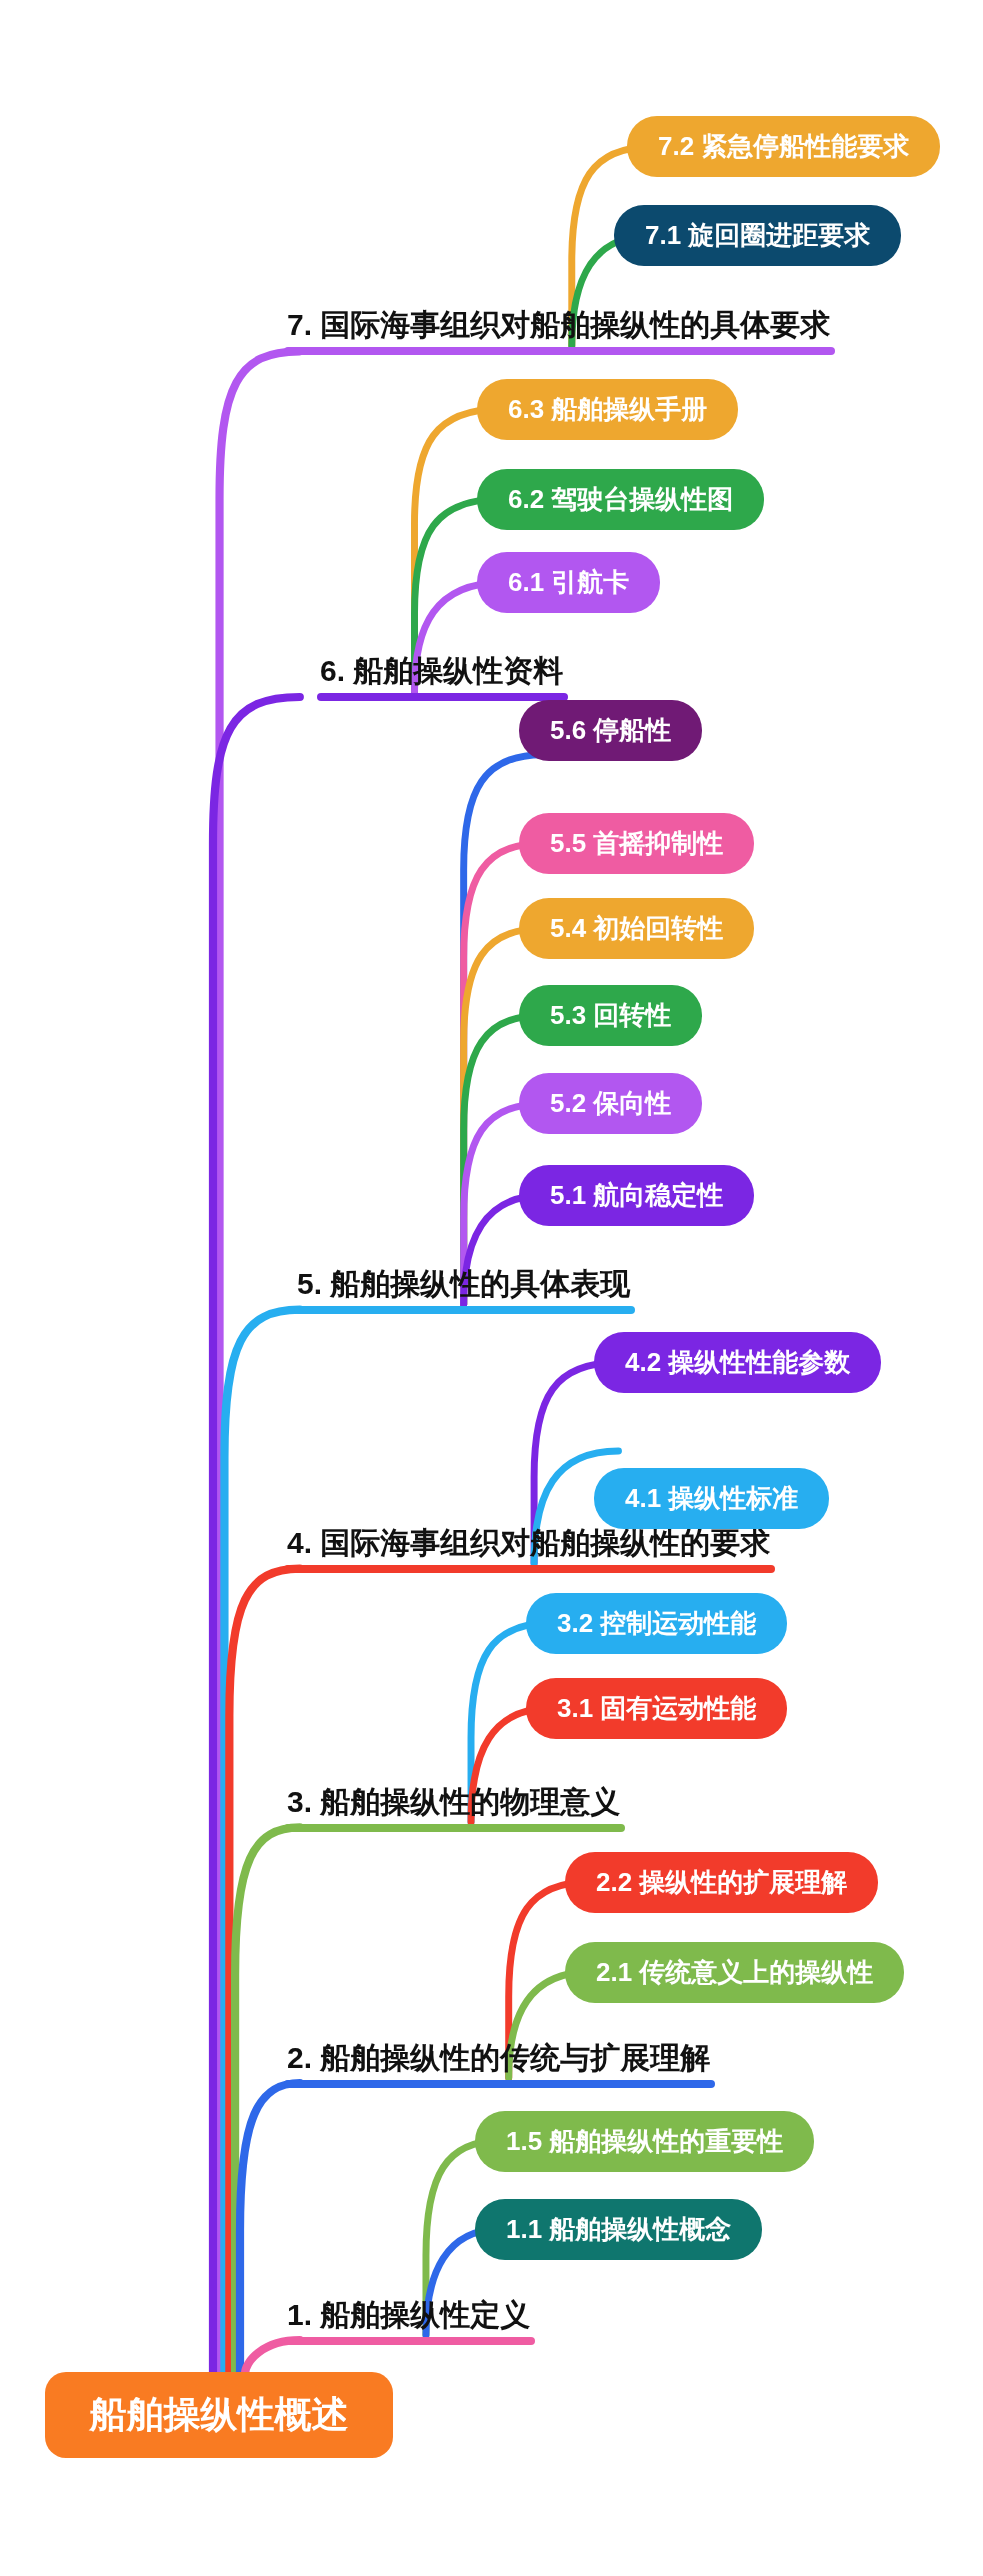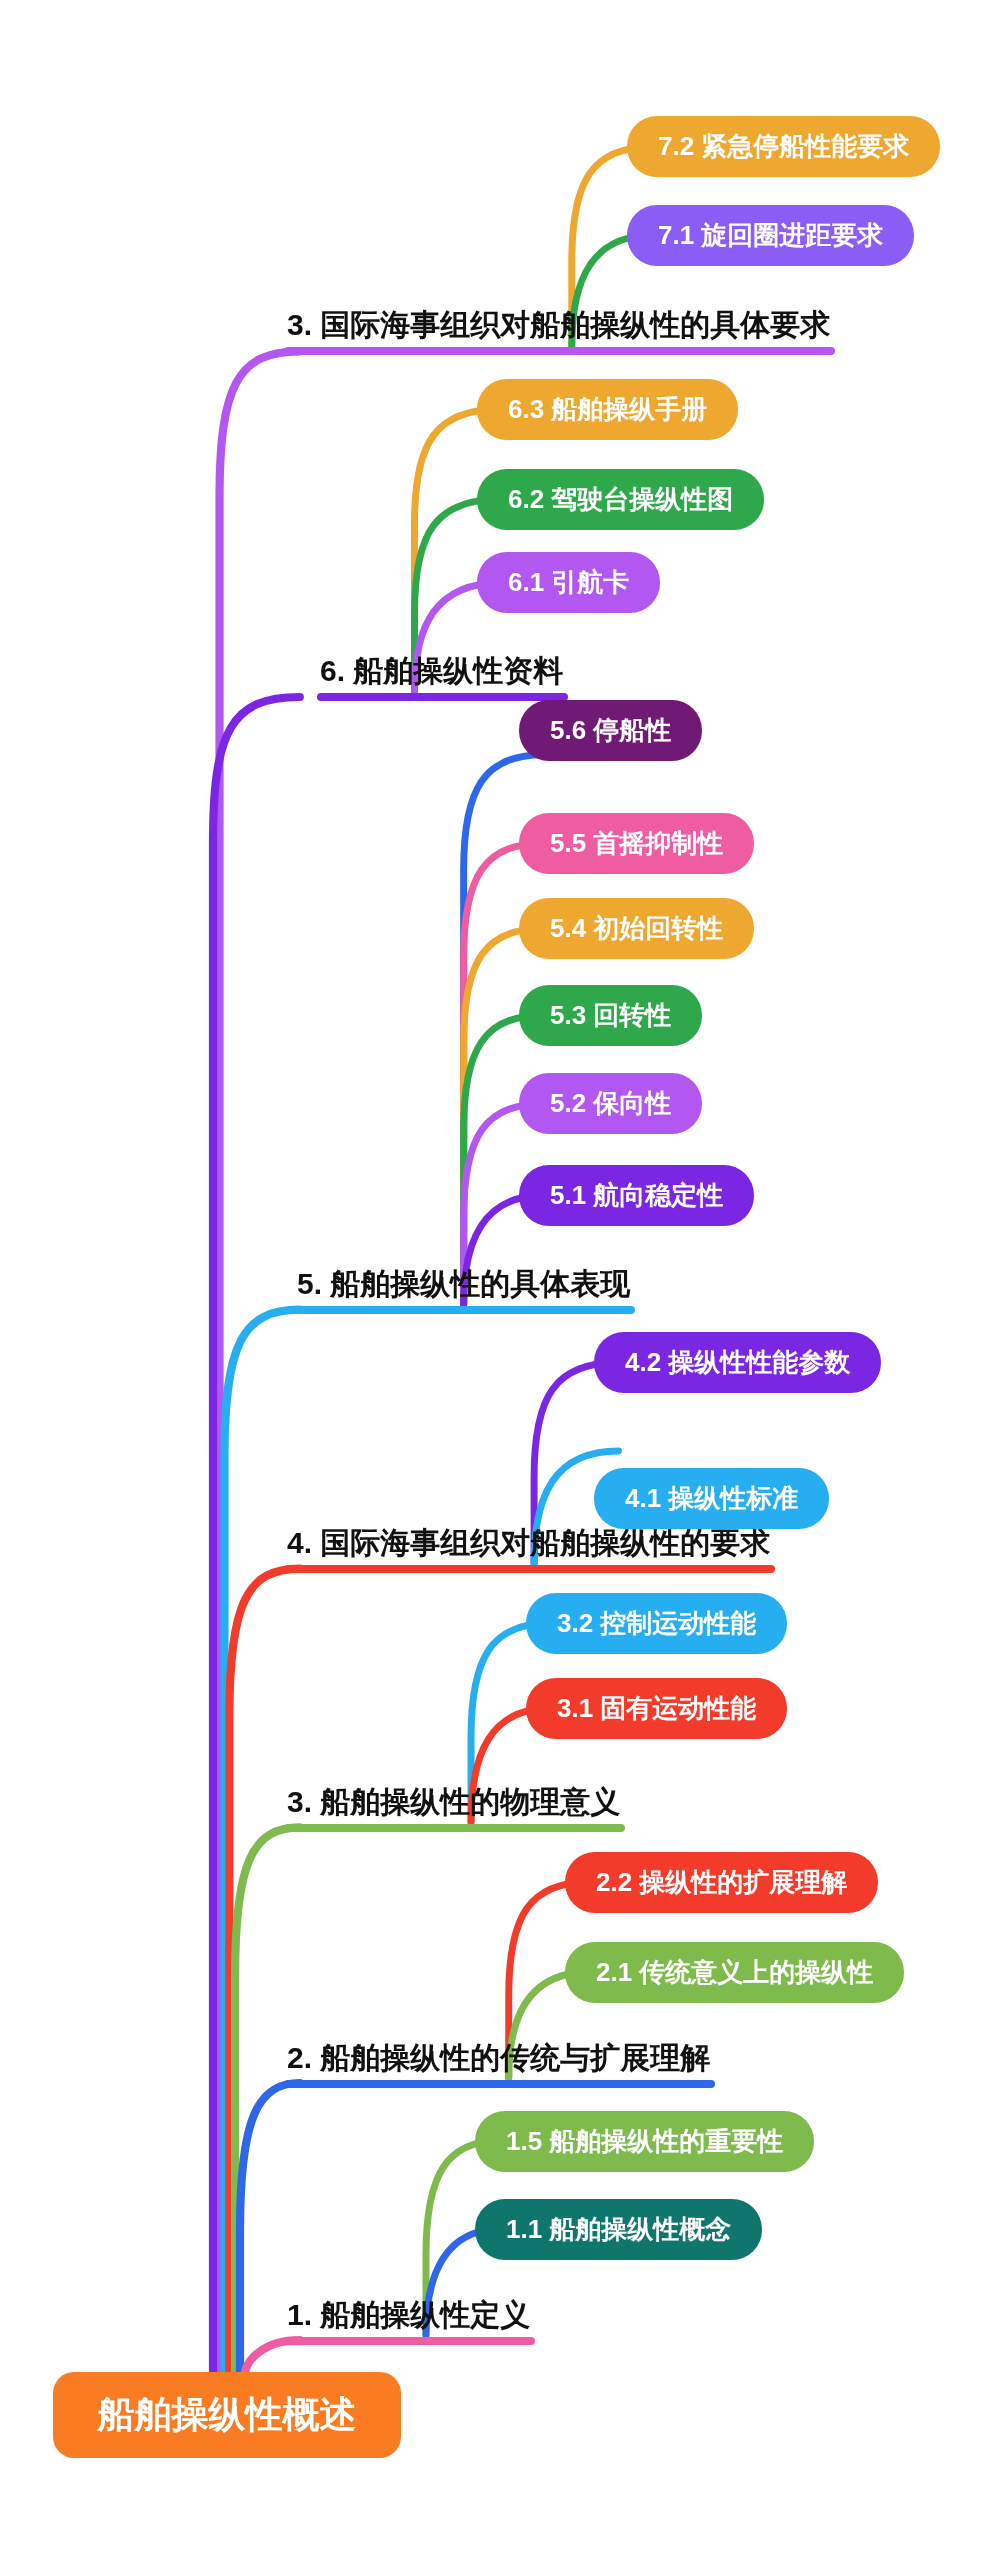--- a/index.html
+++ b/index.html
@@ -96,21 +96,21 @@
       <path d="M 566 1592 L 566 1379 C 566 1279 592 1239 663 1239" fill="none" stroke="#2EA84B" stroke-width="8.5" stroke-linecap="round"></path>
       <path d="M 566 1592 L 566 1487 C 566 1387 592 1347 663 1347" fill="none" stroke="#B257F0" stroke-width="8.5" stroke-linecap="round"></path>
       <path d="M 566 1592 C 566 1511 592 1459 663 1459" fill="none" stroke="#7B26E3" stroke-width="8.5" stroke-linecap="round"></path>
       <path d="M 506 844 L 506 639 C 506 539 532 499 612 499" fill="none" stroke="#EEA72F" stroke-width="8.5" stroke-linecap="round"></path>
       <path d="M 506 844 L 506 749 C 506 649 532 609 612 609" fill="none" stroke="#2EA84B" stroke-width="8.5" stroke-linecap="round"></path>
       <path d="M 506 844 C 506 763 532 711 612 711" fill="none" stroke="#B257F0" stroke-width="8.5" stroke-linecap="round"></path>
       <path d="M 698 422 L 698 319 C 698 219 724 179 795 179" fill="none" stroke="#EEA72F" stroke-width="8.5" stroke-linecap="round"></path>
       <path d="M 698 422 C 698 339 724 287 795 287" fill="none" stroke="#2EA84B" stroke-width="8.5" stroke-linecap="round"></path>
     </svg>
   <div id="nodes">
-      <div class="root-node" style="left: 45px; top: 2372px; background: rgb(249, 123, 34); margin-left: 8px;">船舶操纵性概述</div>
+      <div class="root-node" style="left: 45px; top: 2372px; background: rgb(249, 123, 34);">船舶操纵性概述</div>
       <div class="section-label" style="left: 287px; top: 2296px;">
         <span class="label-text">1. 船舶操纵性定义</span>
         <span class="section-underline" style="background: rgb(239, 92, 162);"></span>
       </div>
       <div class="child-node" style="left: 475px; top: 2199px; background: #0f766e;">1.1 船舶操纵性概念</div>
       <div class="child-node" style="left: 475px; top: 2111px; background: rgb(127, 186, 76);">1.5 船舶操纵性的重要性</div>
       <div class="section-label" style="left: 287px; top: 2039px;">
         <span class="label-text">2. 船舶操纵性的传统与扩展理解</span>
         <span class="section-underline" style="background: rgb(46, 104, 233);"></span>
       </div>
@@ -139,20 +139,20 @@
       <div class="child-node" style="left: 519px; top: 813px; background: rgb(239, 92, 162);">5.5 首摇抑制性</div>
       <div class="child-node" style="left: 519px; top: 700px; background: #701a75;">5.6 停船性</div>
       <div class="section-label" style="left: 287px; top: 652px; margin-left: 33px;">
         <span class="label-text">6. 船舶操纵性资料</span>
         <span class="section-underline" style="background: rgb(123, 38, 227);"></span>
       </div>
       <div class="child-node" style="left: 477px; top: 552px; background: rgb(178, 87, 240);">6.1 引航卡</div>
       <div class="child-node" style="left: 477px; top: 469px; background: rgb(46, 168, 75);">6.2 驾驶台操纵性图</div>
       <div class="child-node" style="left: 477px; top: 379px; background: rgb(238, 167, 47);">6.3 船舶操纵手册</div>
       <div class="section-label" style="left: 287px; top: 306px;">
-        <span class="label-text">3. 国际海事组织对船舶操纵性的具体要求</span>
+        <span class="label-text">7. 国际海事组织对船舶操纵性的具体要求</span>
         <span class="section-underline" style="background: rgb(178, 87, 240);"></span>
       </div>
-      <div class="child-node" style="left: 627px; top: 205px; background: #8b5cf6;">7.1 旋回圈进距要求</div>
+      <div class="child-node" style="left: 614px; top: 205px; background: #0c4a6e;">7.1 旋回圈进距要求</div>
       <div class="child-node" style="left: 627px; top: 116px; background: rgb(238, 167, 47);">7.2 紧急停船性能要求</div>
     </div>
 </div>
 
 
 </body></html>

